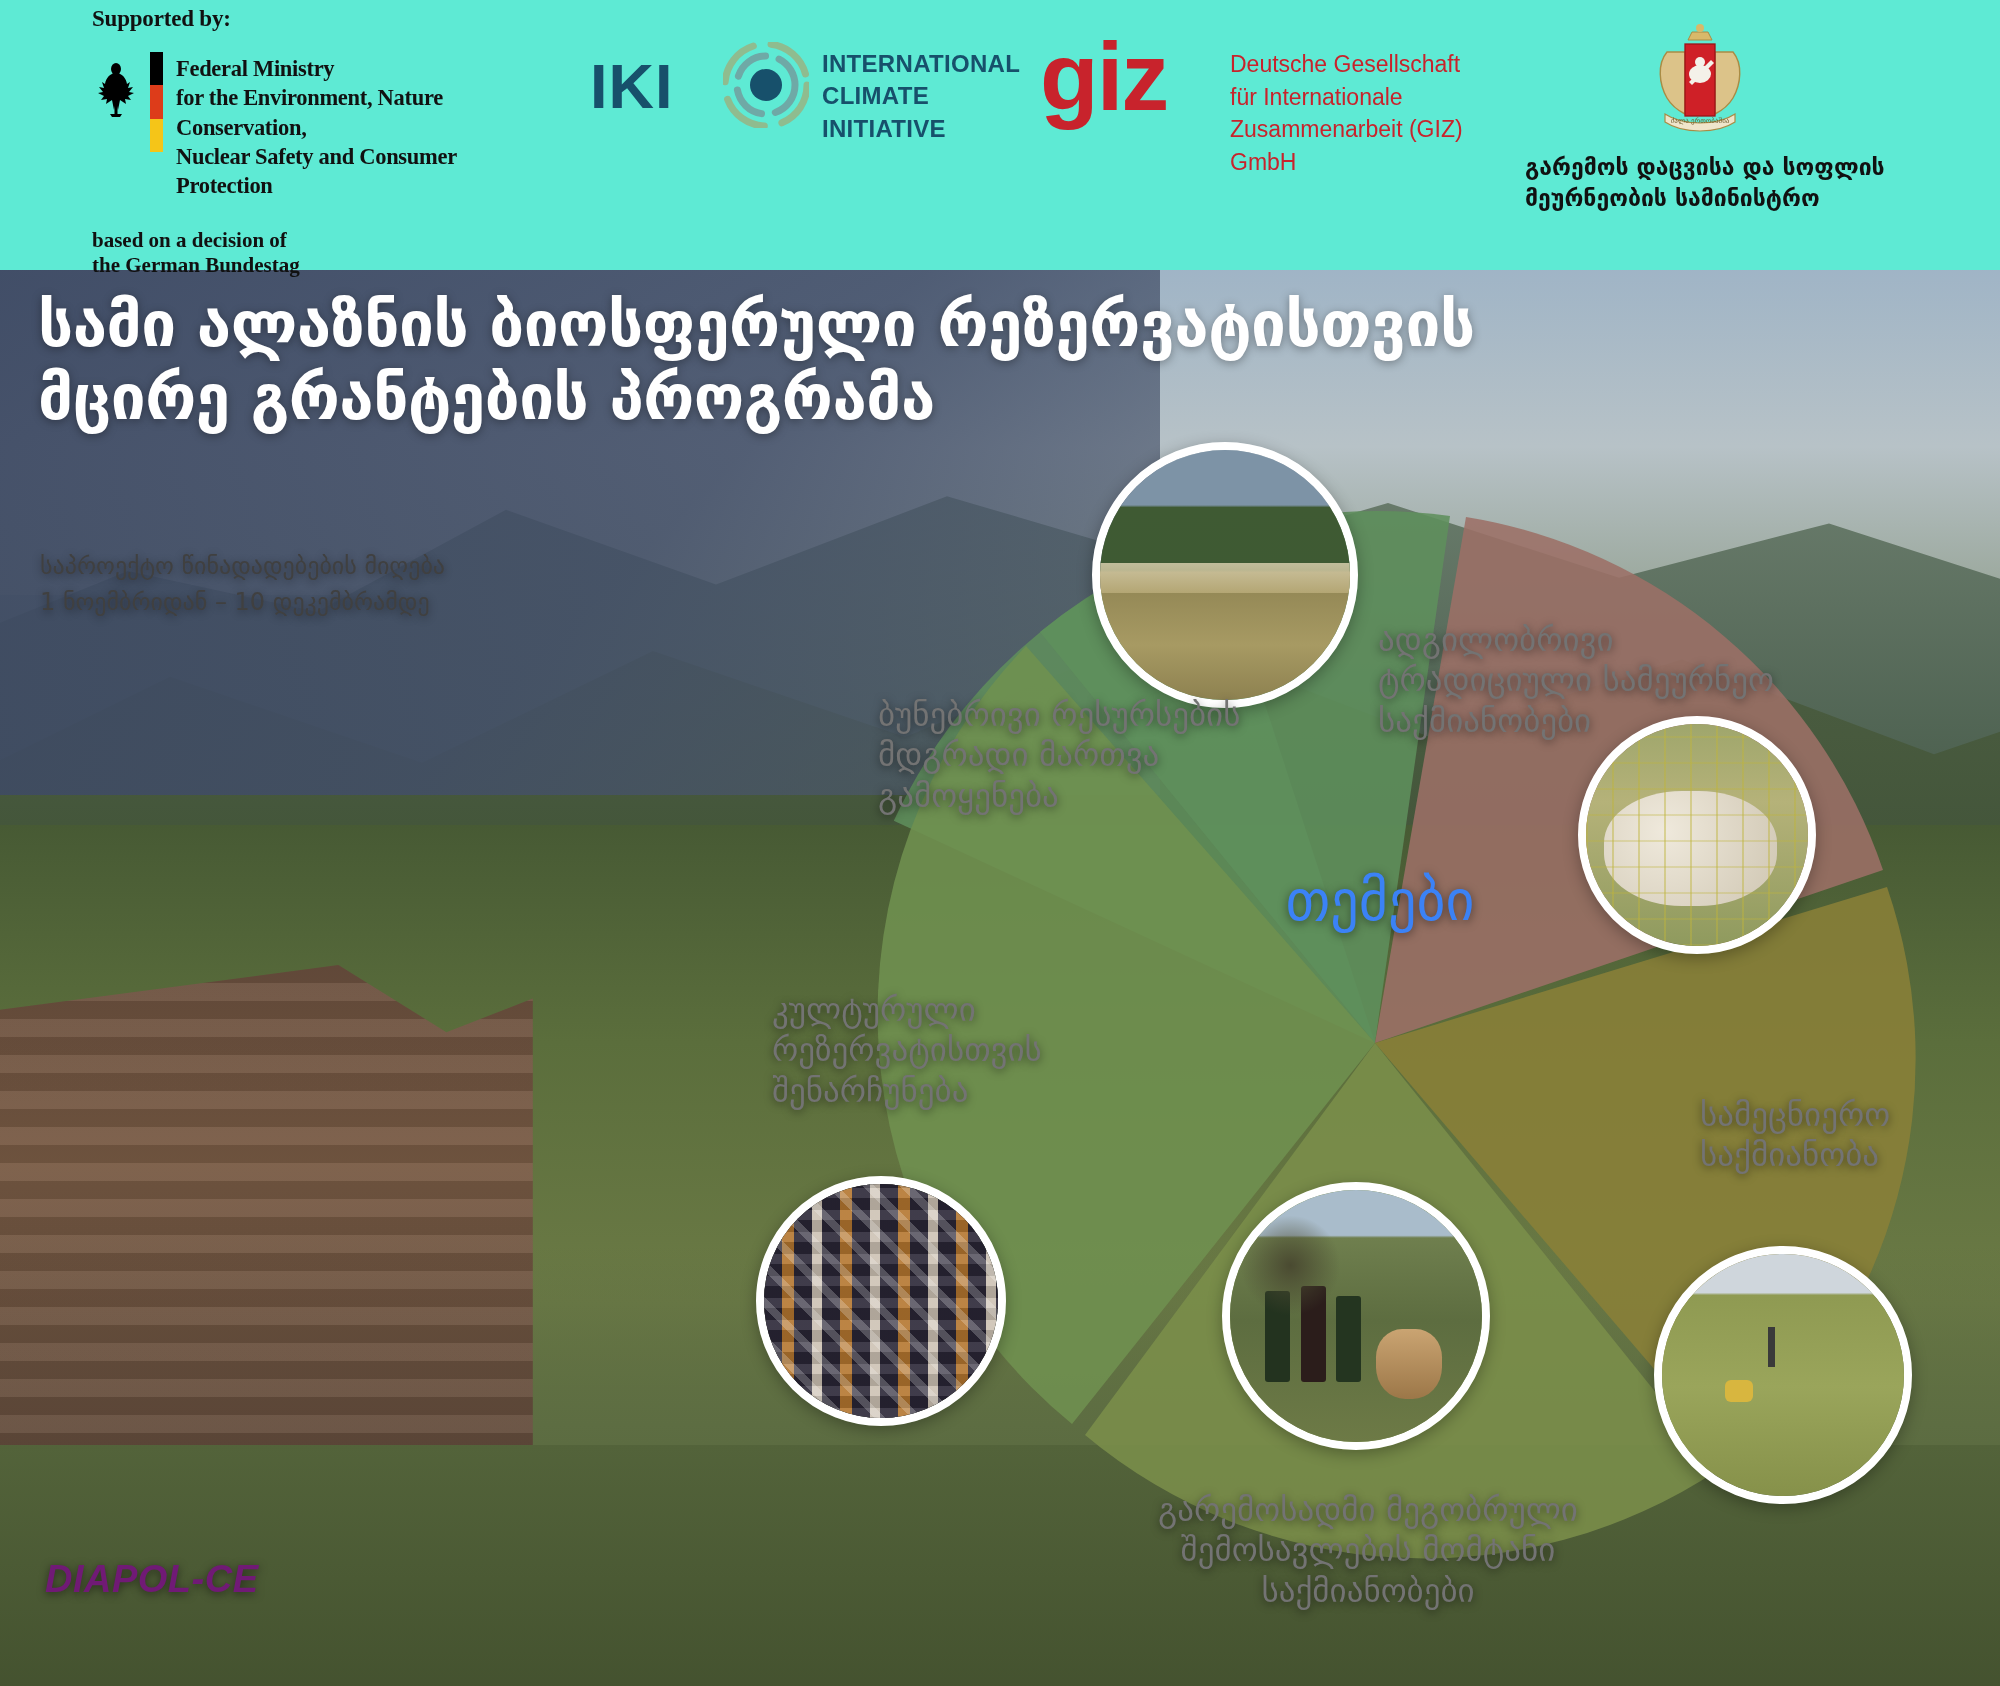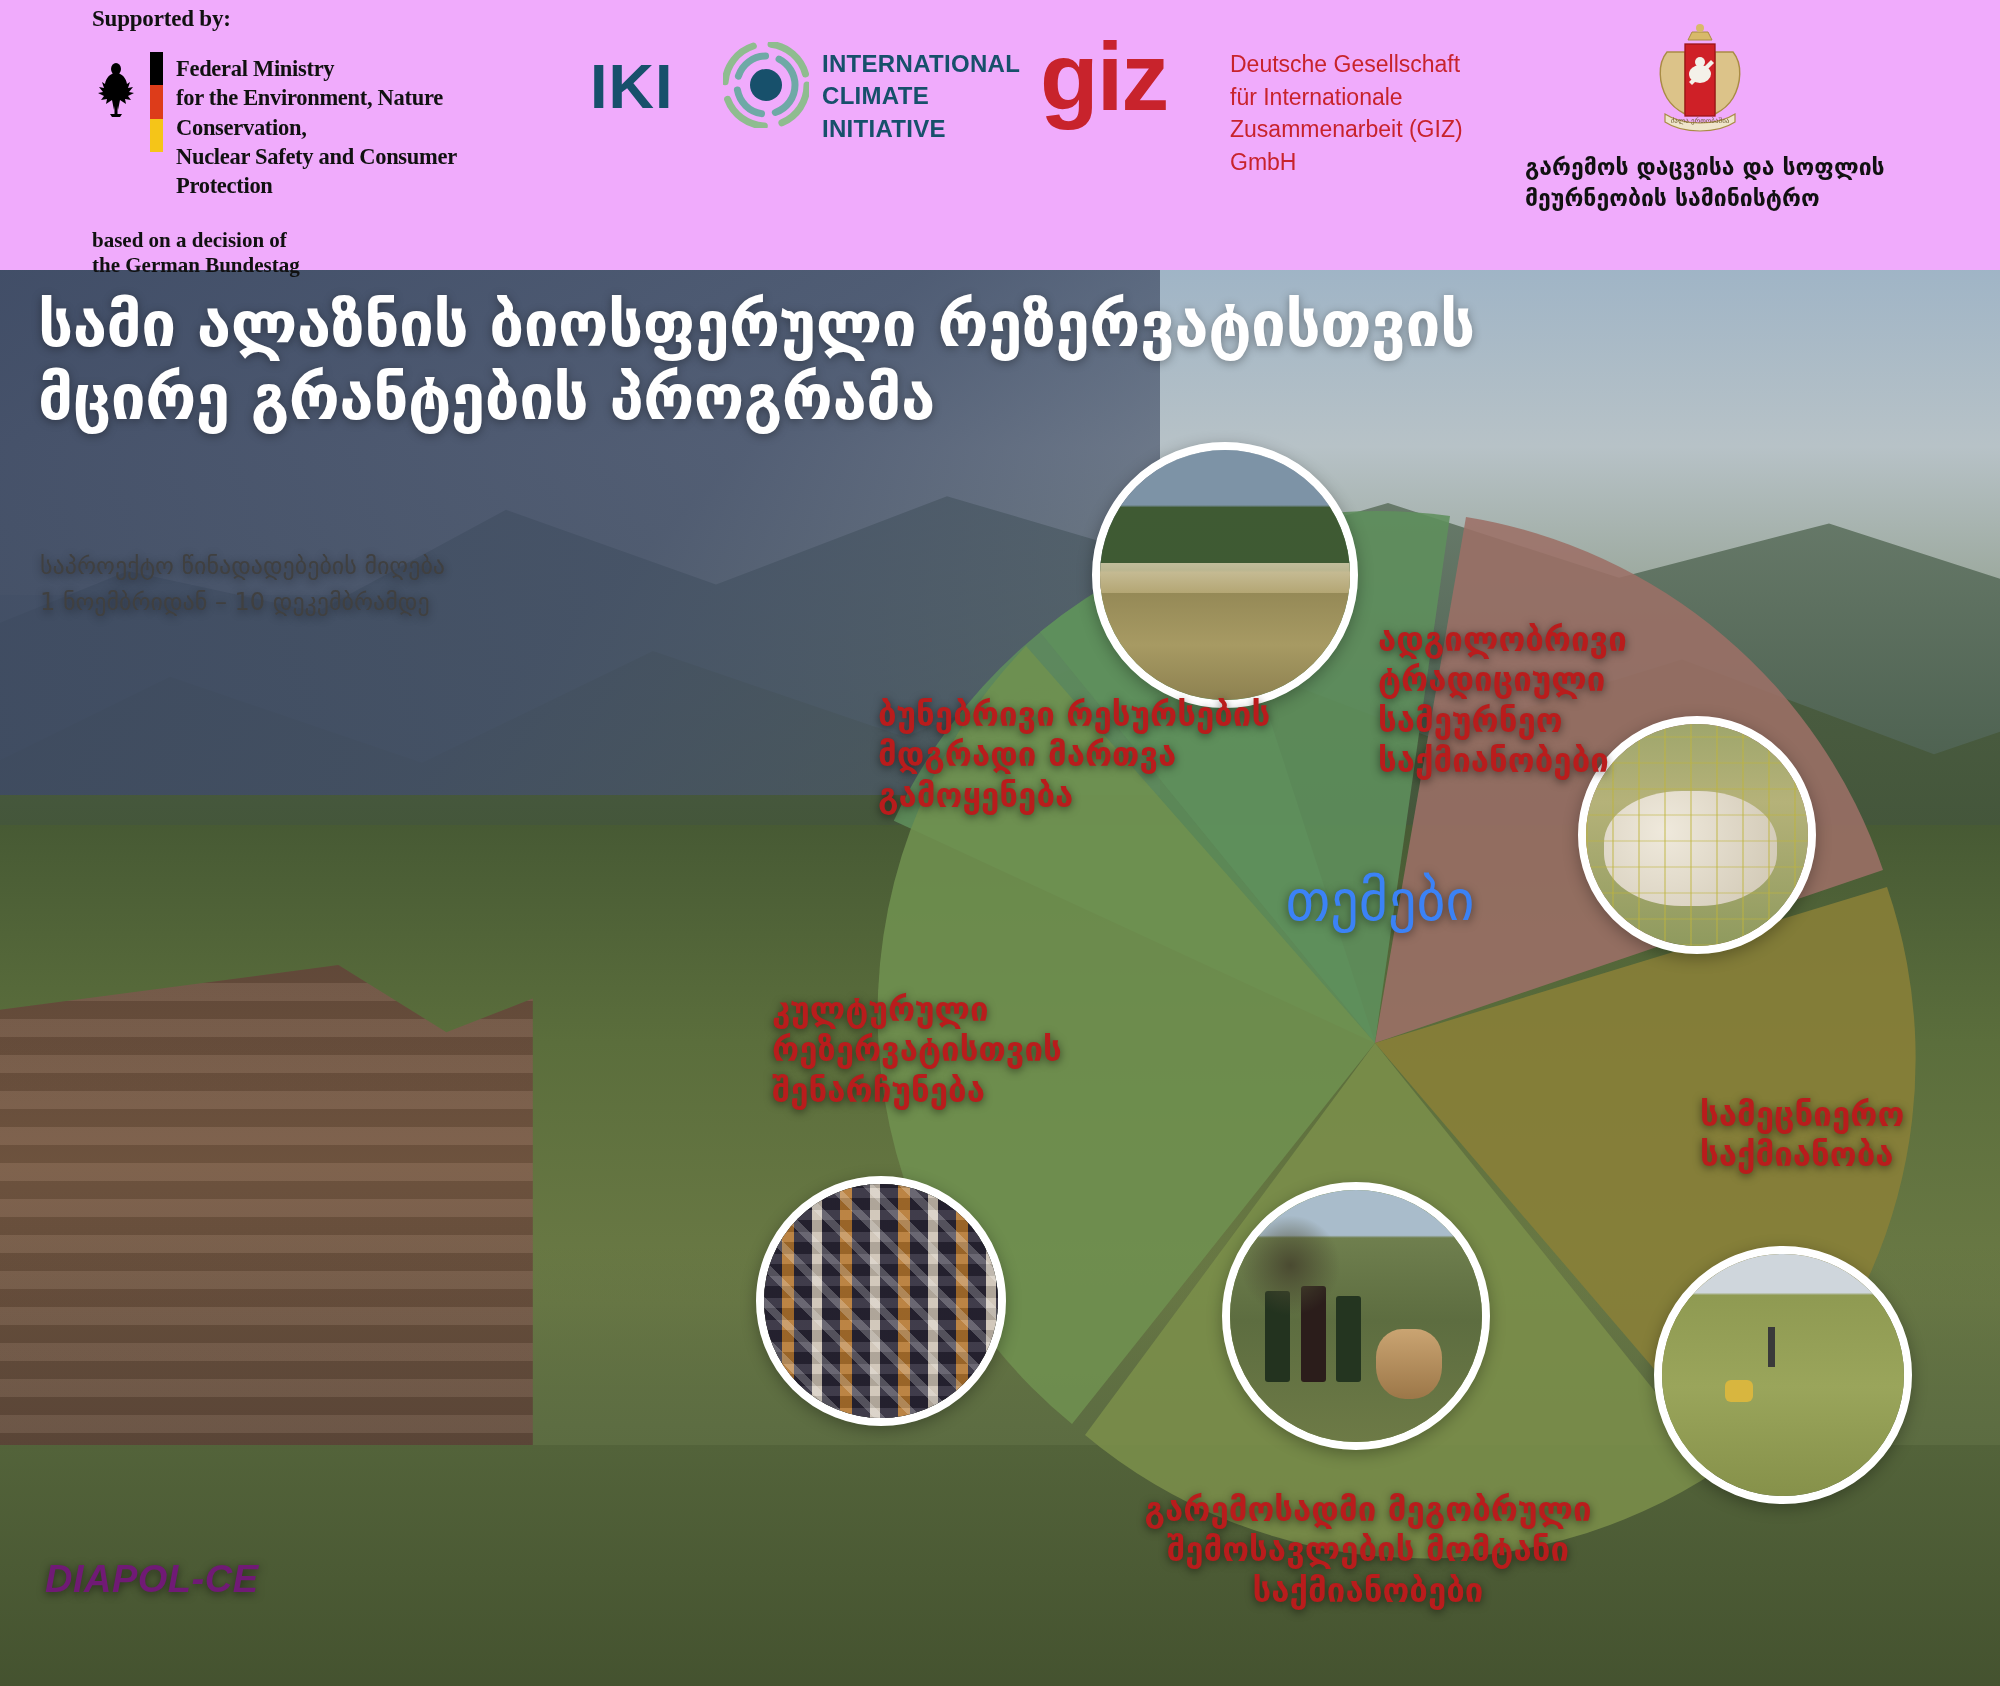--- a/index.html
+++ b/index.html
@@ -7,21 +7,21 @@
   html,body { background:#ffffff; }
   body {
     font-family:"DejaVu Sans", sans-serif;
     width:2000px; height:1686px;
     position:relative; overflow:hidden;
   }
 
   
   #header {
     position:absolute; left:0; top:0; width:2000px; height:270px;
-    background:#f0abfc; z-index:30;
+    background:#5eead4; z-index:30;
   }
   .supported-by {
     position:absolute; left:92px; top:6px;
     font-family:"Liberation Serif", serif;
     font-size:23px; font-weight:700; color:#111;
     letter-spacing:-0.2px;
   }
   .based-on {
     position:absolute; left:92px; top:228px;
     font-family:"Liberation Serif", serif;
@@ -179,21 +179,21 @@
   .bubble {
     position:absolute; border-radius:50%; border:8px solid #ffffff;
     overflow:hidden; z-index:9; box-shadow:0 4px 16px rgba(0,0,0,.30);
   }
   .b-inner { position:absolute; inset:0; }
 
   
   .seg-label {
     position:absolute; z-index:10;
     font-family:"DejaVu Sans", sans-serif;
-    font-size:33px; font-weight:700; color:#b91c1c; line-height:1.22;
+    font-size:33px; font-weight:400; color:#737373; line-height:1.22;
     text-shadow:0 2px 9px rgba(0,0,0,.55);
     white-space:pre-line;
   }
   .lbl-natres   { left:878px;  top:695px;  width:440px; text-align:left; }
   .lbl-local    { left:1378px; top:620px;  width:420px; text-align:left; }
   .lbl-medical  { left:1700px; top:1095px; width:260px; text-align:left; }
   .lbl-eco      { left:1118px; top:1490px; width:500px; text-align:center; }
   .lbl-culture  { left:772px;  top:990px;  width:330px; text-align:left; }
 </style>
 </head>

